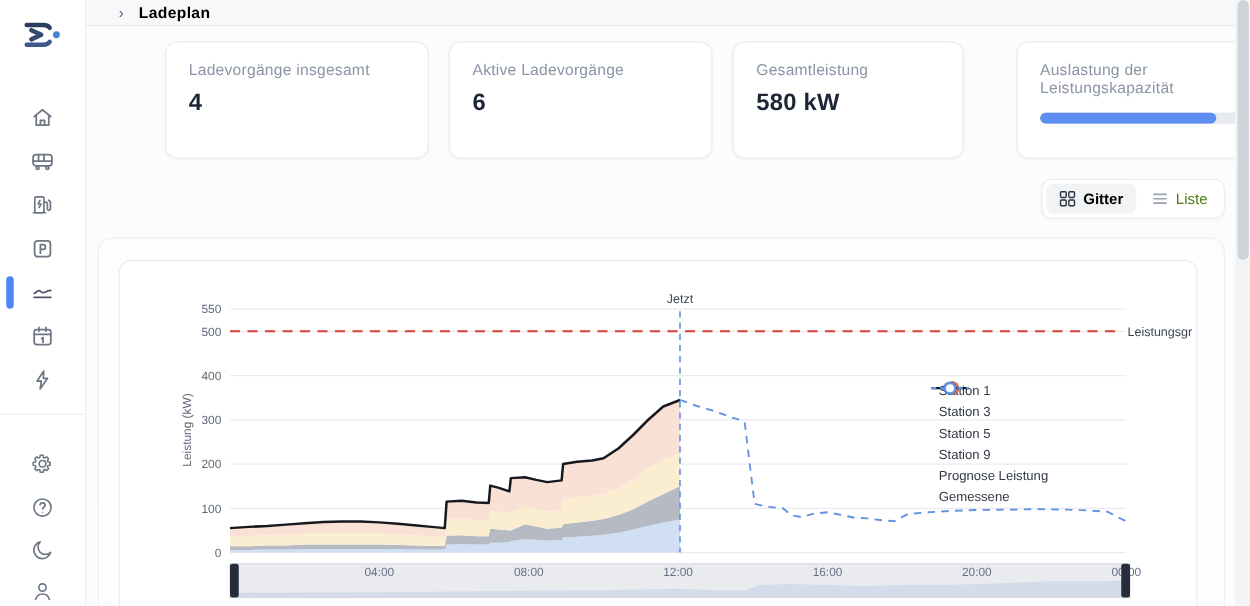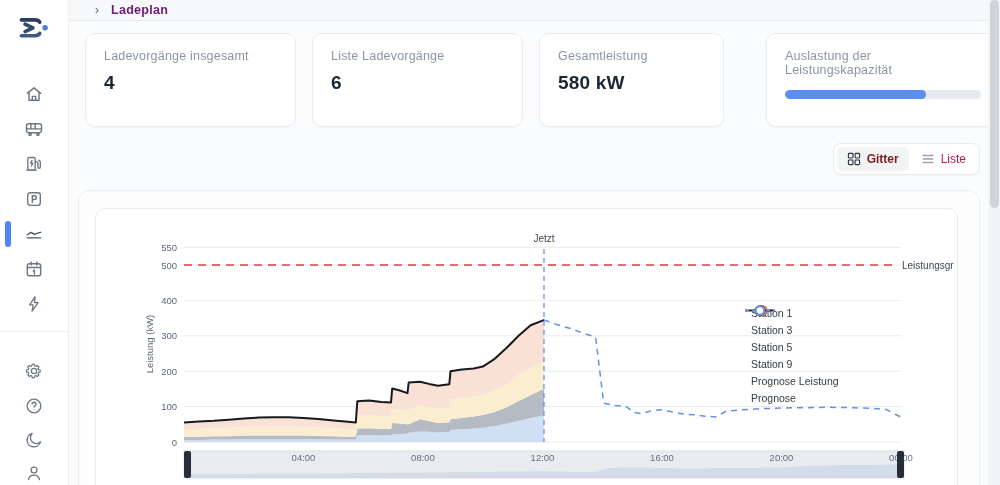--- a/index.html
+++ b/index.html
@@ -11,37 +11,37 @@
   .logo{position:absolute;left:14px;top:12px;width:38px;height:30px;}
   .side-item{position:absolute;left:24px;width:20px;height:20px;cursor:pointer;}
   .side-item svg{width:20px;height:20px;display:block;}
   .side-divider{position:absolute;left:0;top:331px;width:68px;border-top:1px solid #edeff2;}
   .active-bar{position:absolute;left:5px;top:221px;width:6px;height:26px;border-radius:3px;}
   
   .breadcrumb{position:absolute;left:68px;top:0;width:932px;height:21px;background:#f7f8f9;
               border-bottom:1px solid #e9ebee;display:flex;align-items:center;
               padding-left:27px;box-sizing:border-box;z-index:1;}
   .crumb-chev{color:#5a6475;font-size:12px;margin-right:12px;}
-  .crumb-label{font-size:12.5px;font-weight:700;color:#701a75;letter-spacing:.3px;}
+  .crumb-label{font-size:12.5px;font-weight:700;color:#000000;letter-spacing:.3px;}
   
   .card{position:absolute;top:33px;height:94px;background:#fff;border:1px solid #eaedf0;
         border-radius:10px;box-sizing:border-box;padding:15px 18px;
-        box-shadow:0 1px 2px rgba(16,24,40,.04);}
+        box-shadow:0 1px 2px rgba(16,24,40,.04);margin-left:47px;}
   .card-label{font-size:12.5px;color:#8b95a6;font-weight:500;letter-spacing:.2px;}
   .card-value{font-size:19px;font-weight:700;color:#1c2534;margin-top:9px;letter-spacing:.2px;}
   .progress-track{margin-top:13px;height:9px;border-radius:5px;background:#e6e9ed;overflow:hidden;}
   .progress-fill{height:100%;border-radius:5px;}
   
   .toggle{position:absolute;top:143px;right:20px;height:32px;background:#fff;border:1px solid #eaedf0;
           border-radius:8px;display:flex;align-items:center;padding:3px;box-sizing:border-box;gap:2px;
           box-shadow:0 1px 2px rgba(16,24,40,.04);}
   .tbtn{display:flex;align-items:center;gap:6px;padding:0 10px;height:100%;border-radius:6px;
         font-size:12px;cursor:pointer;}
-  .tbtn.active{background:#f1f3f5;color:#7f1d1d;font-weight:700;}
-  .tbtn.inactive{color:#be185d;}
+  .tbtn.active{background:#f1f3f5;color:#000000;font-weight:700;}
+  .tbtn.inactive{color:#4d7c0f;}
   .tbtn svg{display:block;}
   
   .outer-card{position:absolute;left:78px;top:190px;width:902px;height:310px;background:#fdfdfe;
               border:1px solid #eceff1;border-radius:12px;box-sizing:border-box;}
   .chart-card{position:absolute;left:95px;top:208px;width:863px;height:290px;background:#fff;
               border:1px solid #e9ecef;border-radius:10px;box-sizing:border-box;overflow:hidden;z-index:1;}
   .chart-card svg{position:absolute;left:0;top:0;}
   .tick{font-size:9.5px;fill:#5d6876;}
   .axis-label{font-size:9.5px;fill:#5d6876;}
   .chart-note{font-size:10px;fill:#3f4754;}
@@ -151,21 +151,21 @@
   <div class="breadcrumb">
     <span class="crumb-chev">›</span>
     <span class="crumb-label">Ladeplan</span>
   </div>
 
   <div class="card" style="left:85px;width:211px">
     <div class="card-label">Ladevorgänge insgesamt</div>
     <div class="card-value">4</div>
   </div>
   <div class="card" style="left:312px;width:211px">
-    <div class="card-label">Liste Ladevorgänge</div>
+    <div class="card-label">Aktive Ladevorgänge</div>
     <div class="card-value">6</div>
   </div>
   <div class="card" style="left:539px;width:185px">
     <div class="card-label">Gesamtleistung</div>
     <div class="card-value">580 kW</div>
   </div>
   <div class="card" style="left:766px;width:234px">
     <div class="card-label">Auslastung der Leistungskapazität</div>
     <div class="progress-track">
       <div class="progress-fill" id="capacity-progress" style="width: 72%; background: rgb(91, 141, 242);"></div>
@@ -261,21 +261,21 @@
             <line x1="1" y1="6.5" x2="31" y2="6.5" stroke="#17191f" stroke-width="1.8"></line>
             <circle cx="16" cy="6.5" r="4.2" fill="#fff" stroke="#17191f" stroke-width="2"></circle>
           </svg>
           <span class="lg-text">Prognose Leistung</span>
         </div>
         <div class="lg-row">
           <svg viewBox="0 0 32 13">
             <line x1="1" y1="6.5" x2="31" y2="6.5" stroke="#6292e4" stroke-width="1.8" stroke-dasharray="4 3"></line>
             <circle cx="16" cy="6.5" r="4.2" fill="#fff" stroke="#6292e4" stroke-width="2"></circle>
           </svg>
-          <span class="lg-text">Prognose</span>
+          <span class="lg-text">Gemessene</span>
         </div>
       </div>
   </div>
 
   <div class="sb-track">
     <div class="sb-thumb"></div>
   </div>
 </div>
 
 </body></html>

